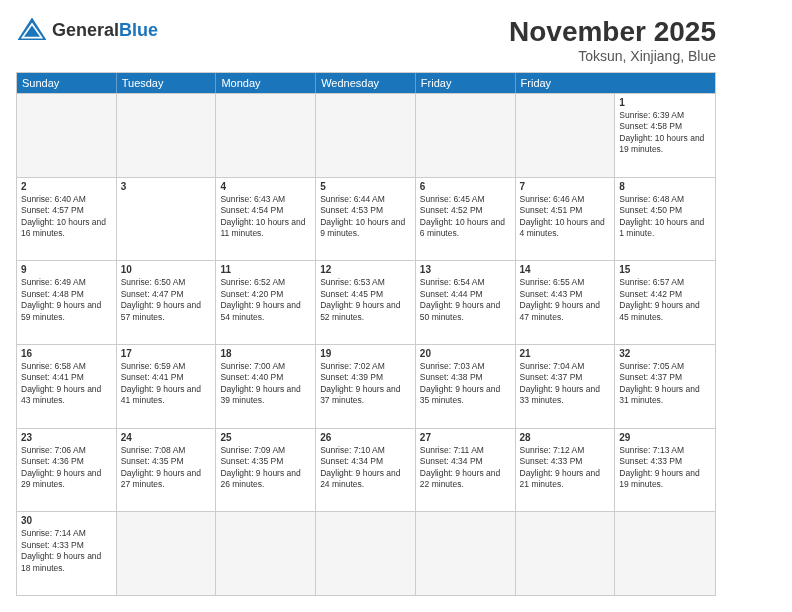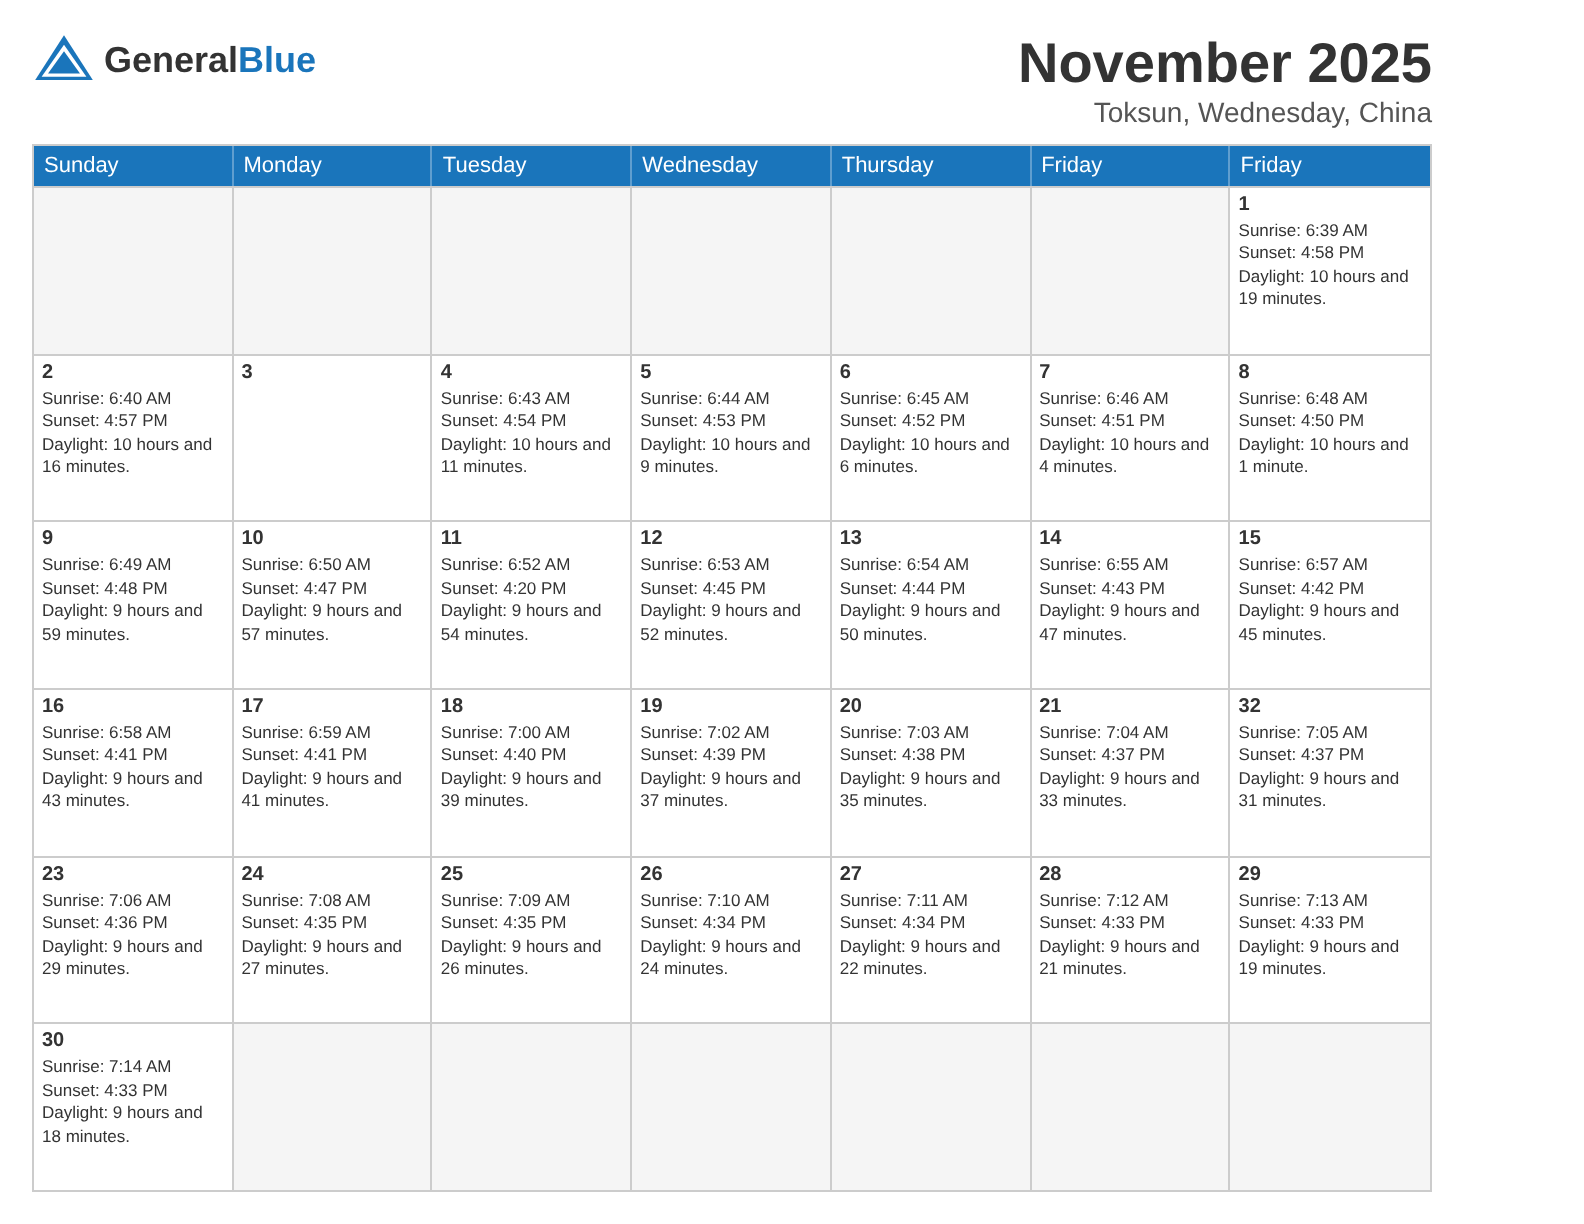--- a/index.html
+++ b/index.html
@@ -104,31 +104,30 @@
         <polygon points="20,2 38,30 2,30" fill="#1a75bb"></polygon>
         <polygon points="20,8 34,28 6,28" fill="#fff"></polygon>
         <polygon points="20,12 30,26 10,26" fill="#1a75bb"></polygon>
       </svg>
       <div>
         <span style="color:#333;font-size:18px;font-weight:bold;">General</span><span style="color:#1a75bb;font-size:18px;font-weight:bold;">Blue</span>
       </div>
     </div>
     <div class="title-block">
       <div class="month-title">November 2025</div>
-      <div class="subtitle">Toksun, Wednesday, China</div>
+      <div class="subtitle">Toksun, Xinjiang, Blue</div>
     </div>
   </div>
 
   <div class="calendar">
     <div class="cal-header">
     <div class="cal-header-cell">Sunday</div>
+        <div class="cal-header-cell">Tuesday</div>
         <div class="cal-header-cell">Monday</div>
-        <div class="cal-header-cell">Tuesday</div>
         <div class="cal-header-cell">Wednesday</div>
-        <div class="cal-header-cell">Thursday</div>
         <div class="cal-header-cell">Friday</div>
         <div class="cal-header-cell">Friday</div>
       </div>
     <div class="cal-body">
     <div class="cal-row">
           <div class="cal-cell empty"></div>
           <div class="cal-cell empty"></div>
           <div class="cal-cell empty"></div>
           <div class="cal-cell empty"></div>
           <div class="cal-cell empty"></div>

